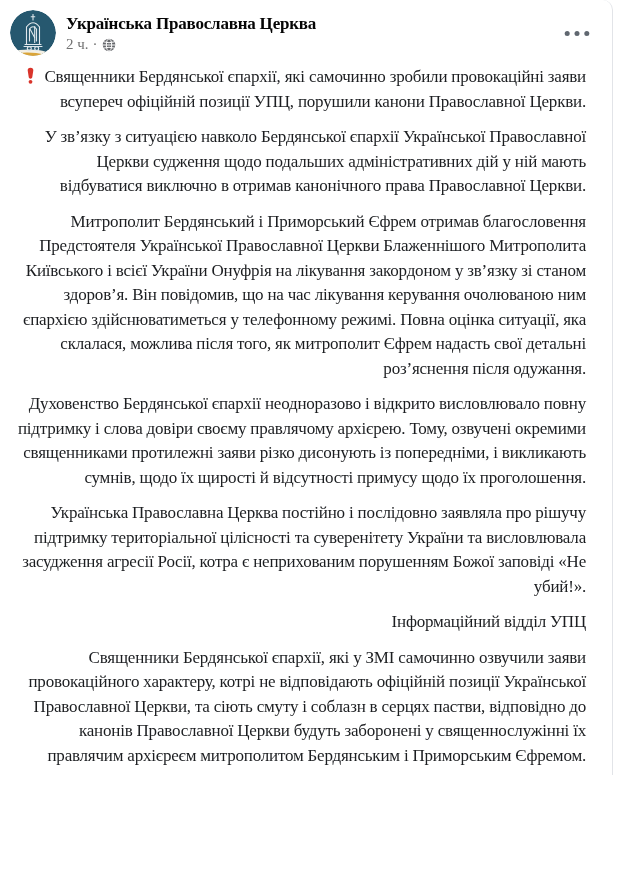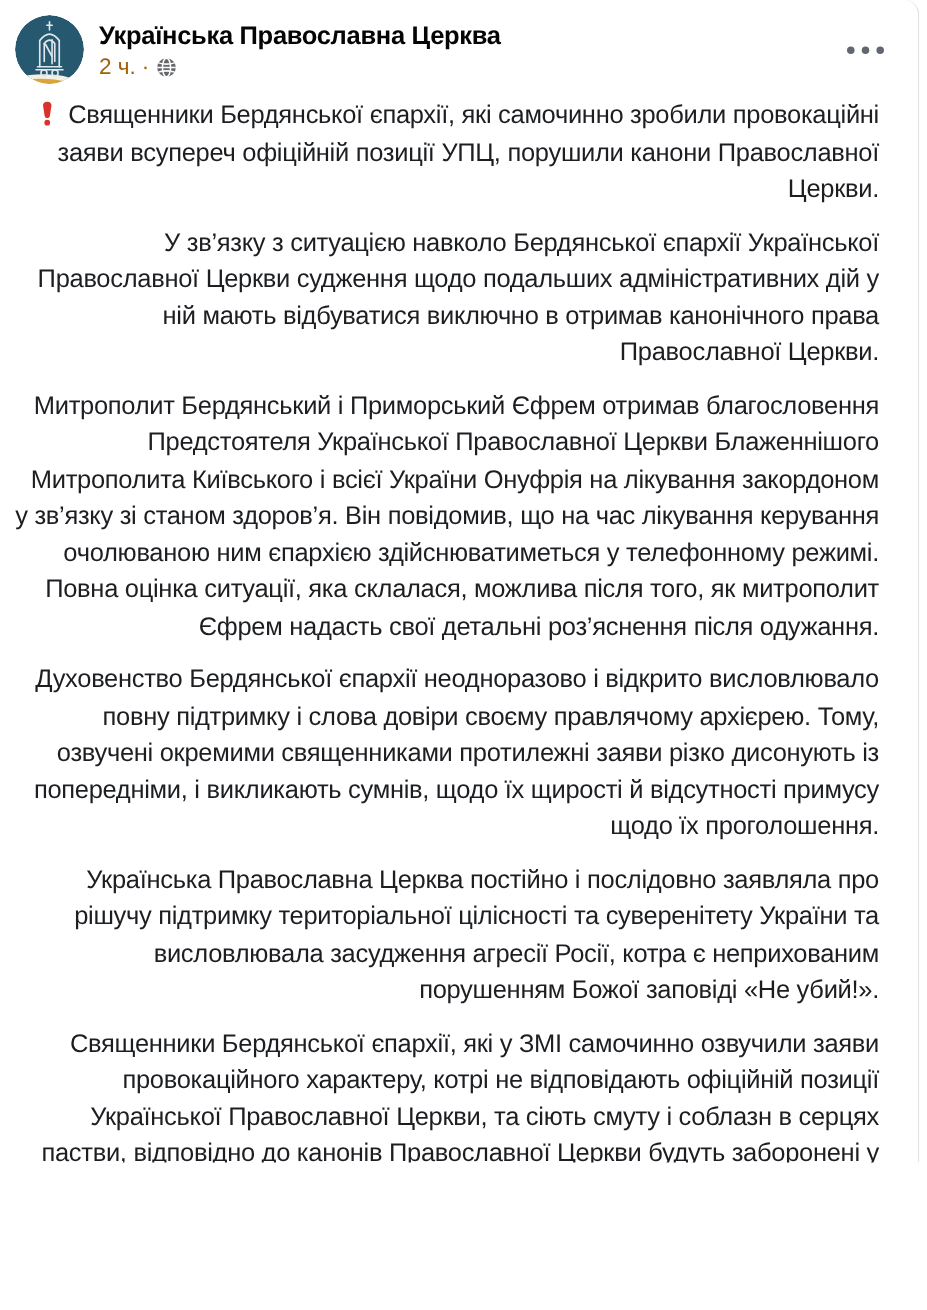--- a/index.html
+++ b/index.html
@@ -7,38 +7,39 @@
   body {
     width: 618px; height: 873px; overflow: hidden;
     font-family: "Liberation Sans", "DejaVu Sans", sans-serif;
     -webkit-font-smoothing: antialiased;
   }
   .card {
     width: 613px; height: 775px; background: #ffffff;
     border-right: 1px solid #e2e4e8;
     border-radius: 0 10px 0 0;
     overflow: hidden;
+    font-family: Liberation Serif, serif;
   }
   .post-header {
     display: flex; align-items: center;
     padding: 10px 16px 0 10px;
   }
   .avatar {
     width: 46px; height: 46px; border-radius: 50%;
     flex: 0 0 46px; cursor: pointer; overflow: hidden;
   }
   .avatar svg { display: block; }
   .header-info { margin-left: 10px; min-width: 0; }
   .page-name {
     font-size: 17px; font-weight: 700; color: #050505;
     letter-spacing: -0.2px; line-height: 21px; cursor: pointer;
   }
   .meta-row {
     display: flex; align-items: center; gap: 4px;
-    margin-top: 2px; font-size: 15px; color: #a16207;
+    margin-top: 2px; font-size: 15px; color: #737373;
   }
   .meta-row .ts { cursor: pointer; }
   .globe { display: inline-flex; align-items: center; }
   .menu-btn {
     margin-left: auto; align-self: flex-start; margin-top: 14px;
     padding: 6px; border-radius: 50%; cursor: pointer; line-height: 0;
   }
   .content {
     padding: 9px 26px 0 10px;
     font-size: 17px; line-height: 24.5px; letter-spacing: -0.2px;
@@ -126,17 +127,17 @@
         <svg width="15" height="17" viewBox="0 0 15 17">
           <path d="M7.5 0.8 C9.5 0.8 10.5 2 10.3 3.5 L9.3 10 C9.15 11.1 8.4 11.7 7.5 11.7 C6.6 11.7 5.85 11.1 5.7 10 L4.7 3.5 C4.5 2 5.5 0.8 7.5 0.8 Z" fill="#d9342b"></path>
           <circle cx="7.5" cy="14.8" r="1.9" fill="#d9342b"></circle>
         </svg>
       </span><span>Священники Бердянської єпархії, які самочинно зробили провокаційні заяви всупереч офіційній позиції УПЦ, порушили канони Православної Церкви.</span>
     </p>
     <p>У зв’язку з ситуацією навколо Бердянської єпархії Української Православної Церкви судження щодо подальших адміністративних дій у ній мають відбуватися виключно в отримав канонічного права Православної Церкви.</p>
     <p>Митрополит Бердянський і Приморський Єфрем отримав благословення Предстоятеля Української Православної Церкви Блаженнішого Митрополита Київського і всієї України Онуфрія на лікування закордоном у зв’язку зі станом здоров’я. Він повідомив, що на час лікування керування очолюваною ним єпархією здійснюватиметься у телефонному режимі. Повна оцінка ситуації, яка склалася, можлива після того, як митрополит Єфрем надасть свої детальні роз’яснення після одужання.</p>
     <p>Духовенство Бердянської єпархії неодноразово і відкрито висловлювало повну підтримку і слова довіри своєму правлячому архієрею. Тому, озвучені окремими священниками протилежні заяви різко дисонують із попередніми, і викликають сумнів, щодо їх щирості й відсутності примусу щодо їх проголошення.</p>
     <p>Українська Православна Церква постійно і послідовно заявляла про рішучу підтримку територіальної цілісності та суверенітету України та висловлювала засудження агресії Росії, котра є неприхованим порушенням Божої заповіді «Не убий!».</p>
+    <p>Інформаційний відділ УПЦ</p>
     <p>Священники Бердянської єпархії, які у ЗМІ самочинно озвучили заяви провокаційного характеру, котрі не відповідають офіційній позиції Української Православної Церкви, та сіють смуту і соблазн в серцях пастви, відповідно до канонів Православної Церкви будуть заборонені у священнослужінні їх правлячим архієреєм митрополитом Бердянським і Приморським Єфремом.</p>
-    <p>Інформаційний відділ УПЦ</p>
   </div>
 
 </div>
 
 </body></html>

